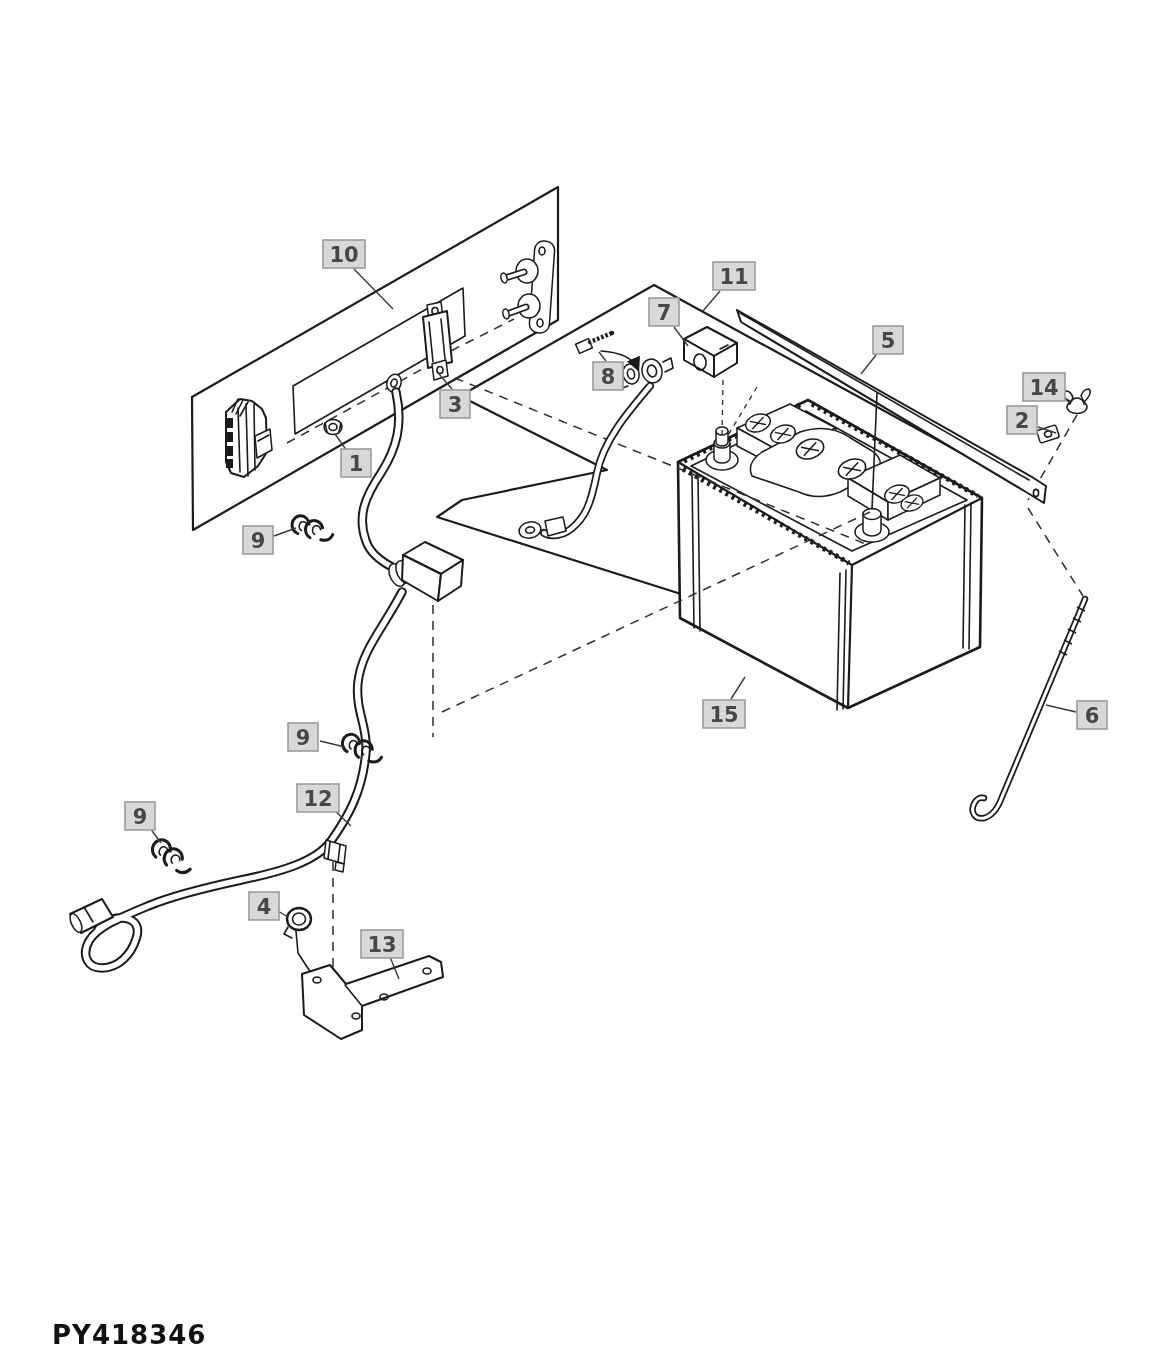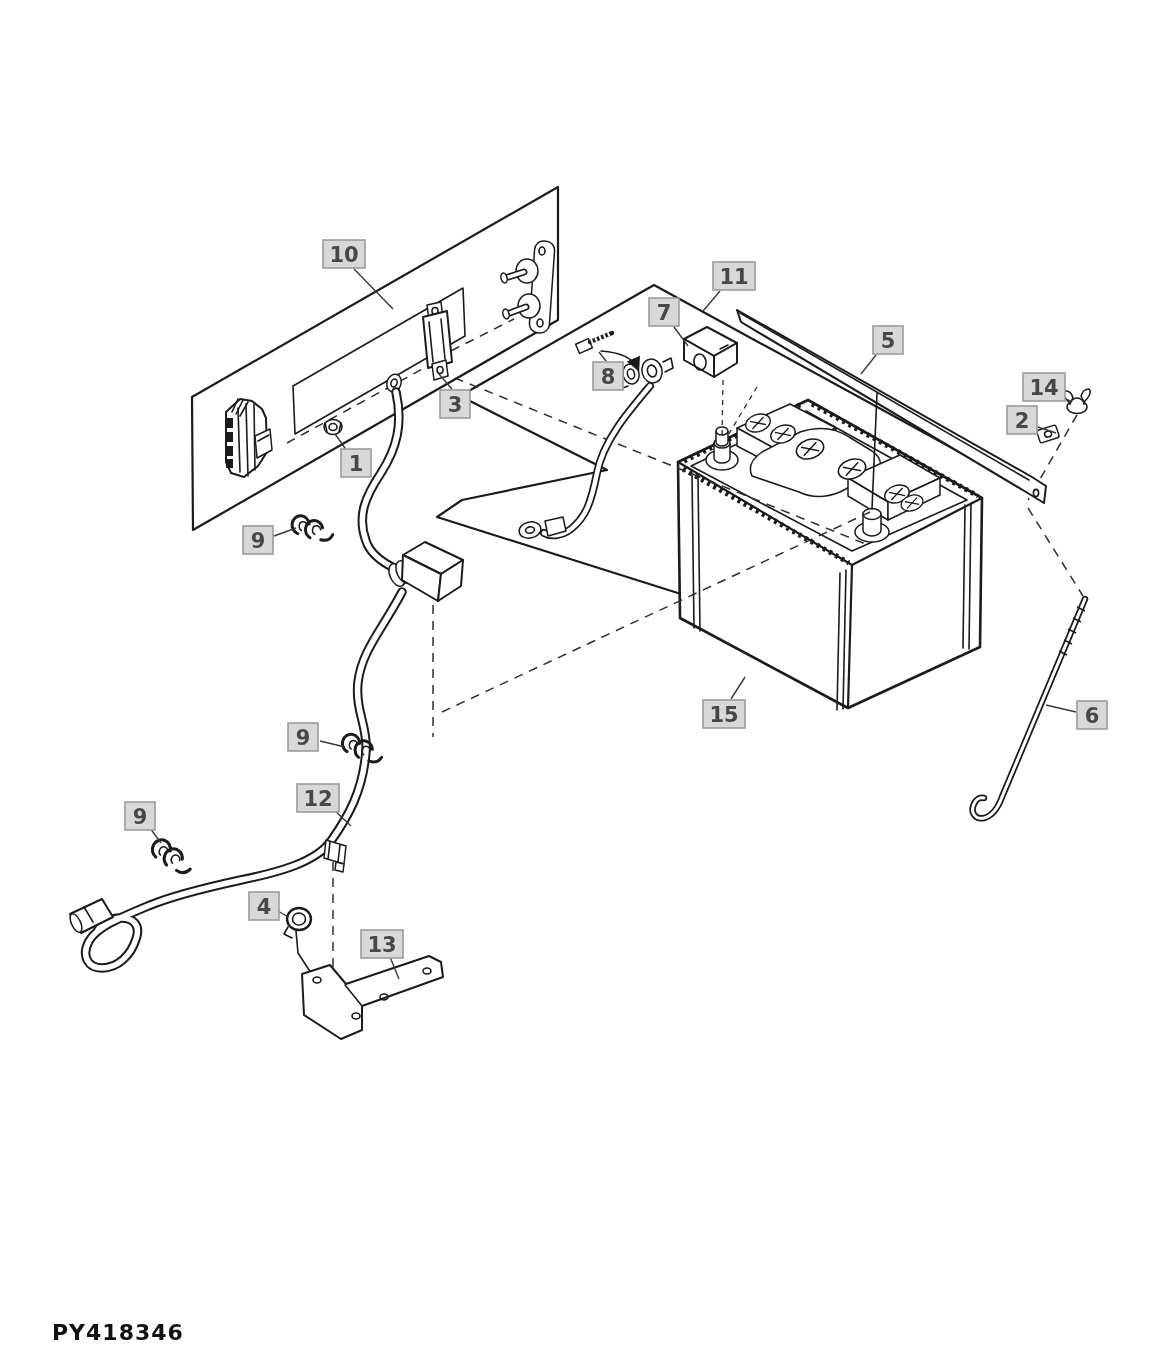--- a/index.html
+++ b/index.html
@@ -16,21 +16,21 @@
   .dashf{fill:none;stroke:#2e2e2e;stroke-width:1.3;stroke-dasharray:5 5;}
   .tubeO{fill:none;stroke:#1b1b1b;stroke-width:9.5;stroke-linecap:round;}
   .tubeI{fill:none;stroke:#ffffff;stroke-width:5.5;stroke-linecap:round;}
   .tubeO2{fill:none;stroke:#1b1b1b;stroke-width:8;stroke-linecap:round;}
   .tubeI2{fill:none;stroke:#ffffff;stroke-width:4.5;stroke-linecap:round;}
   .rib{fill:none;stroke:#1b1b1b;stroke-width:5;stroke-dasharray:3 4;}
   .leader{fill:none;stroke:#3a3a3a;stroke-width:1.4;}
   .lblbg{fill:#d8d8d8;stroke:#9b9b9b;stroke-width:1.6;}
   .lbltx{fill:#474747;font-family:"DejaVu Sans",sans-serif;font-size:21px;font-weight:bold;text-anchor:middle;}
   .footer-code{position:absolute;left:52px;top:1320px;color:#111;
-     font-family:"DejaVu Sans",sans-serif;font-size:22px;font-weight:bold;letter-spacing:1px;}
+     font-family:"DejaVu Sans",sans-serif;font-size:26px;font-weight:bold;letter-spacing:1px;}
 </style>
 </head>
 <body>
 
 <div class="stage">
 <svg width="1170" height="1366" viewBox="0 0 1170 1366">
   <defs>
     <marker id="arrow" viewBox="0 0 10 10" refX="8" refY="5" markerWidth="9" markerHeight="9" orient="auto-start-reverse">
       <path d="M0,0 L10,5 L0,10 z" fill="#1b1b1b"></path>
     </marker>

